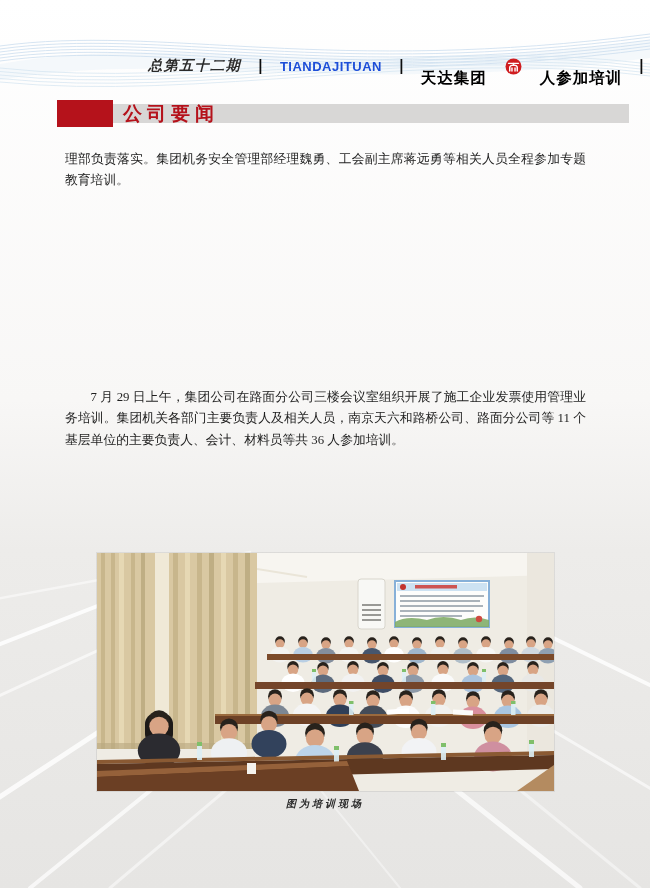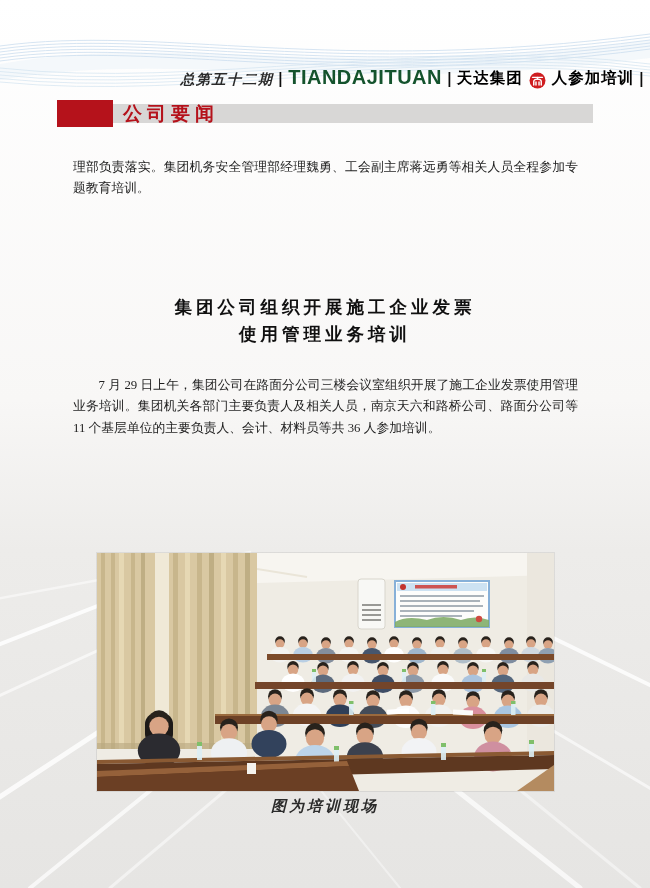--- a/index.html
+++ b/index.html
@@ -3,51 +3,51 @@
 <meta charset="utf-8">
 <style>
   html,body{margin:0;padding:0;background:#fff;}
   .page{position:relative;width:650px;height:888px;overflow:hidden;
         font-family:"Liberation Serif","DejaVu Serif",serif;background:#fff;}
   .bg-art,.wave-art{position:absolute;pointer-events:none;}
   .bg-art{inset:0;z-index:0;}
   .wave-art{top:18px;left:0;width:650px;height:90px;z-index:1;}
 
   
-  .masthead{position:absolute;top:43px;right:6px;z-index:5;display:flex;align-items:flex-end;gap:5px;}
+  .masthead{position:absolute;top:43px;right:6px;z-index:5;display:flex;align-items:center;gap:17px;}
   .issue{font-style:italic;font-weight:700;font-size:14px;color:#2a2a2a;letter-spacing:1.5px;}
   .pipe{font-family:"Liberation Sans",sans-serif;font-weight:700;font-size:17px;color:#0d0d0d;transform:scaleX(.8);}
-  .brand-en{font-family:"Liberation Sans",sans-serif;font-weight:700;font-size:20px;letter-spacing:.5px;color:#14532d;}
+  .brand-en{font-family:"Liberation Sans",sans-serif;font-weight:700;font-size:13px;letter-spacing:.5px;color:#1d4ed8;}
   .brand-cn,.brand-suffix{font-family:"Liberation Sans",sans-serif;font-weight:700;font-size:15.5px;color:#000000;letter-spacing:1px;margin-top:25px;}
   .logo{width:17px;height:17px;margin:0 1px;flex:0 0 auto;}
 
   
-  .banner{position:absolute;top:100px;left:57px;width:536px;height:27px;z-index:4;}
+  .banner{position:absolute;top:100px;left:57px;width:536px;height:27px;z-index:4;padding-left:36px;}
   .banner-bar{position:absolute;top:4px;left:0;width:100%;height:19px;background:#d8d7d6;}
   .banner-red{position:absolute;top:0;left:0;width:56px;height:27px;background:#b5121b;}
   .banner-title{position:absolute;top:1px;left:66px;font-size:19px;font-weight:700;color:#b5121b;letter-spacing:5px;}
 
   
   .textblock{position:absolute;left:57px;width:537px;color:#1e1e1e;font-size:12.8px;
              line-height:21.3px;text-align:justify;z-index:3;}
   #tb1{top:141px;}
-  #tb2{top:359px;}
-  .textblock p{margin:16px;text-indent:2em;}
+  #tb2{top:379px;}
+  .textblock p{margin:8px;text-indent:2em;}
   .textblock p.cont{text-indent:0;}
 
   .article-title{position:absolute;top:294px;left:0;width:100%;text-align:center;z-index:3;
                  font-size:17.5px;font-weight:700;color:#101010;letter-spacing:4px;line-height:27px;}
 
   
   .photo{position:absolute;left:97px;top:553px;width:457px;height:238px;z-index:3;
          box-shadow:0 0 0 1px rgba(0,0,0,.07);}
   .photo svg{display:block;width:100%;height:100%;}
 
   .caption{position:absolute;top:797px;left:0;width:100%;text-align:center;z-index:3;
-           font-size:15px;font-style:italic;font-weight:600;color:#2b2b2b;letter-spacing:3px;}
+           font-size:10px;font-style:italic;font-weight:600;color:#2b2b2b;letter-spacing:3px;}
 </style>
 </head>
 <body>
 
 <div class="page">
 
   <svg class="bg-art" viewBox="0 0 650 888">
     <defs>
       <linearGradient id="pg" x1="0" y1="0" x2="0" y2="1">
         <stop offset="0" stop-color="#ffffff"></stop>
@@ -115,24 +115,20 @@
   <div class="banner">
     <div class="banner-bar"></div>
     <div class="banner-red"></div>
     <div class="banner-title">公司要闻</div>
   </div>
 
   <div class="textblock" id="tb1">
     <p class="cont">理部负责落实。集团机务安全管理部经理魏勇、工会副主席蒋远勇等相关人员全程参加专题教育培训。</p>
   </div>
 
-  <div class="article-title">
-    <div>集团公司组织开展施工企业发票</div>
-    <div>使用管理业务培训</div>
-  </div>
 
   <div class="textblock" id="tb2">
     <p>7 月 29 日上午，集团公司在路面分公司三楼会议室组织开展了施工企业发票使用管理业务培训。集团机关各部门主要负责人及相关人员，南京天六和路桥公司、路面分公司等 11 个基层单位的主要负责人、会计、材料员等共 36 人参加培训。</p>
   </div>
 
   <div class="photo">
     <svg viewBox="0 0 457 238" preserveAspectRatio="none">
       <defs>
         <g id="prs">
           <circle cx="0" cy="-2.5" r="6.2" fill="#28221c"></circle>

